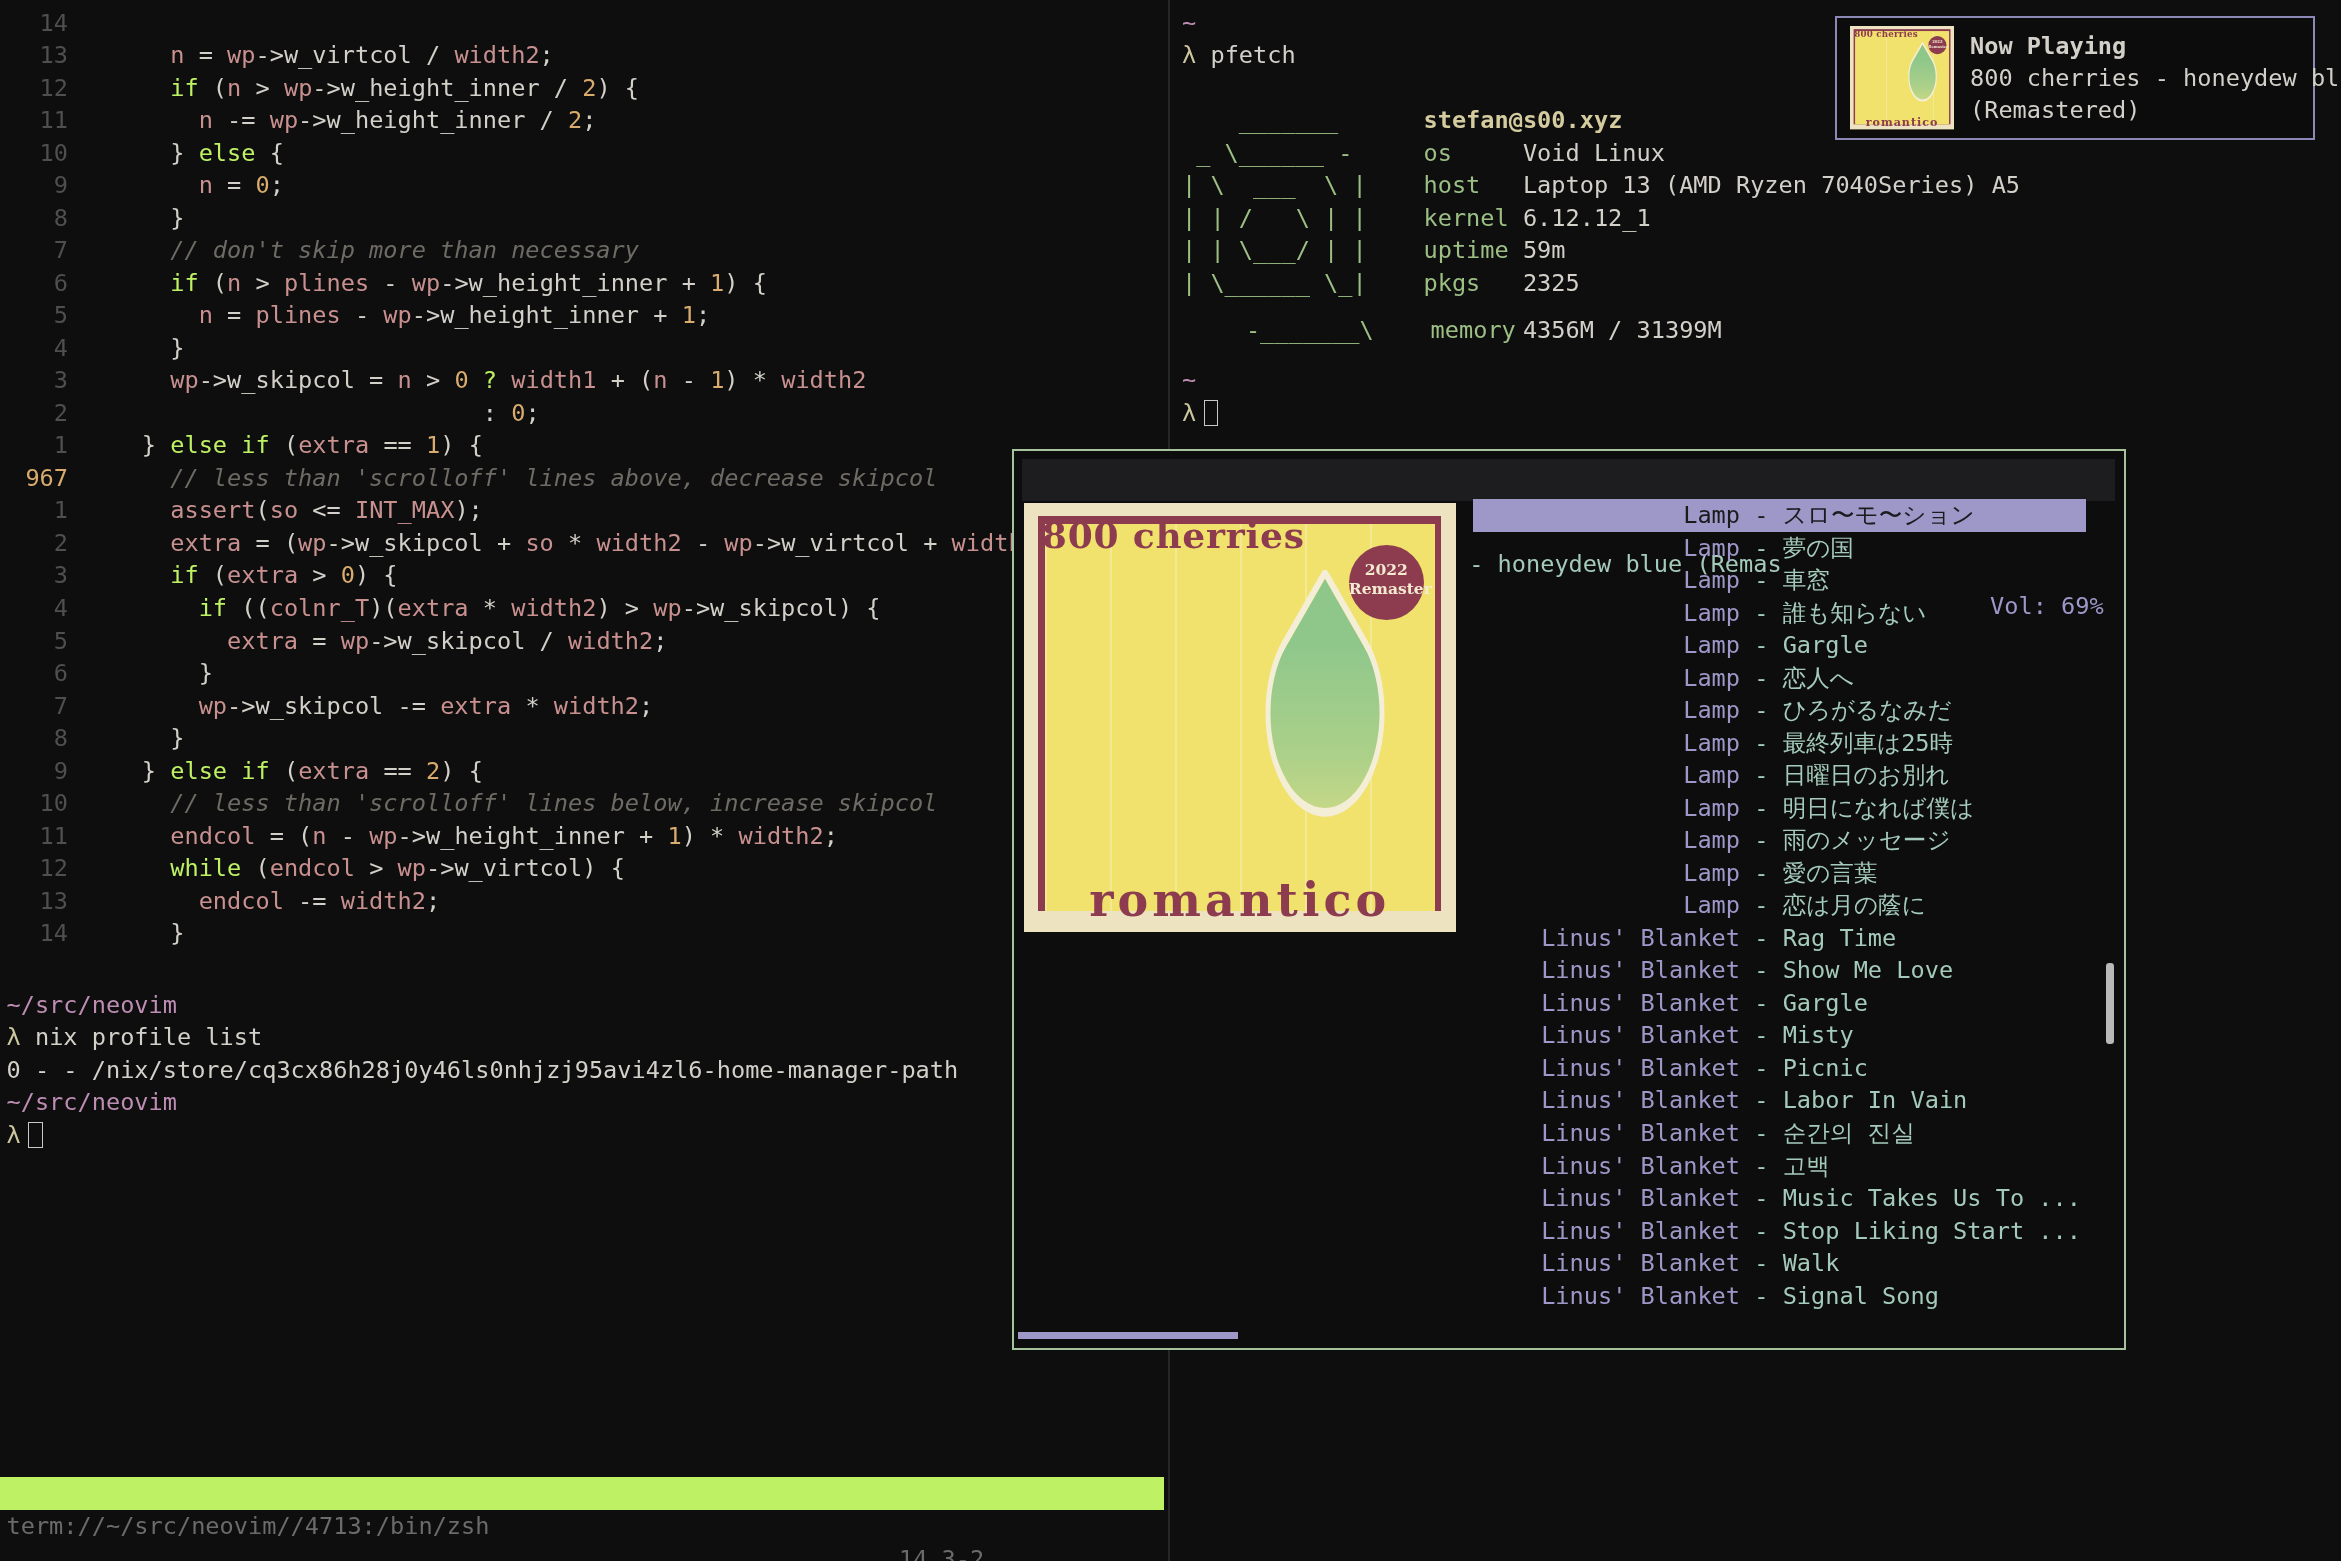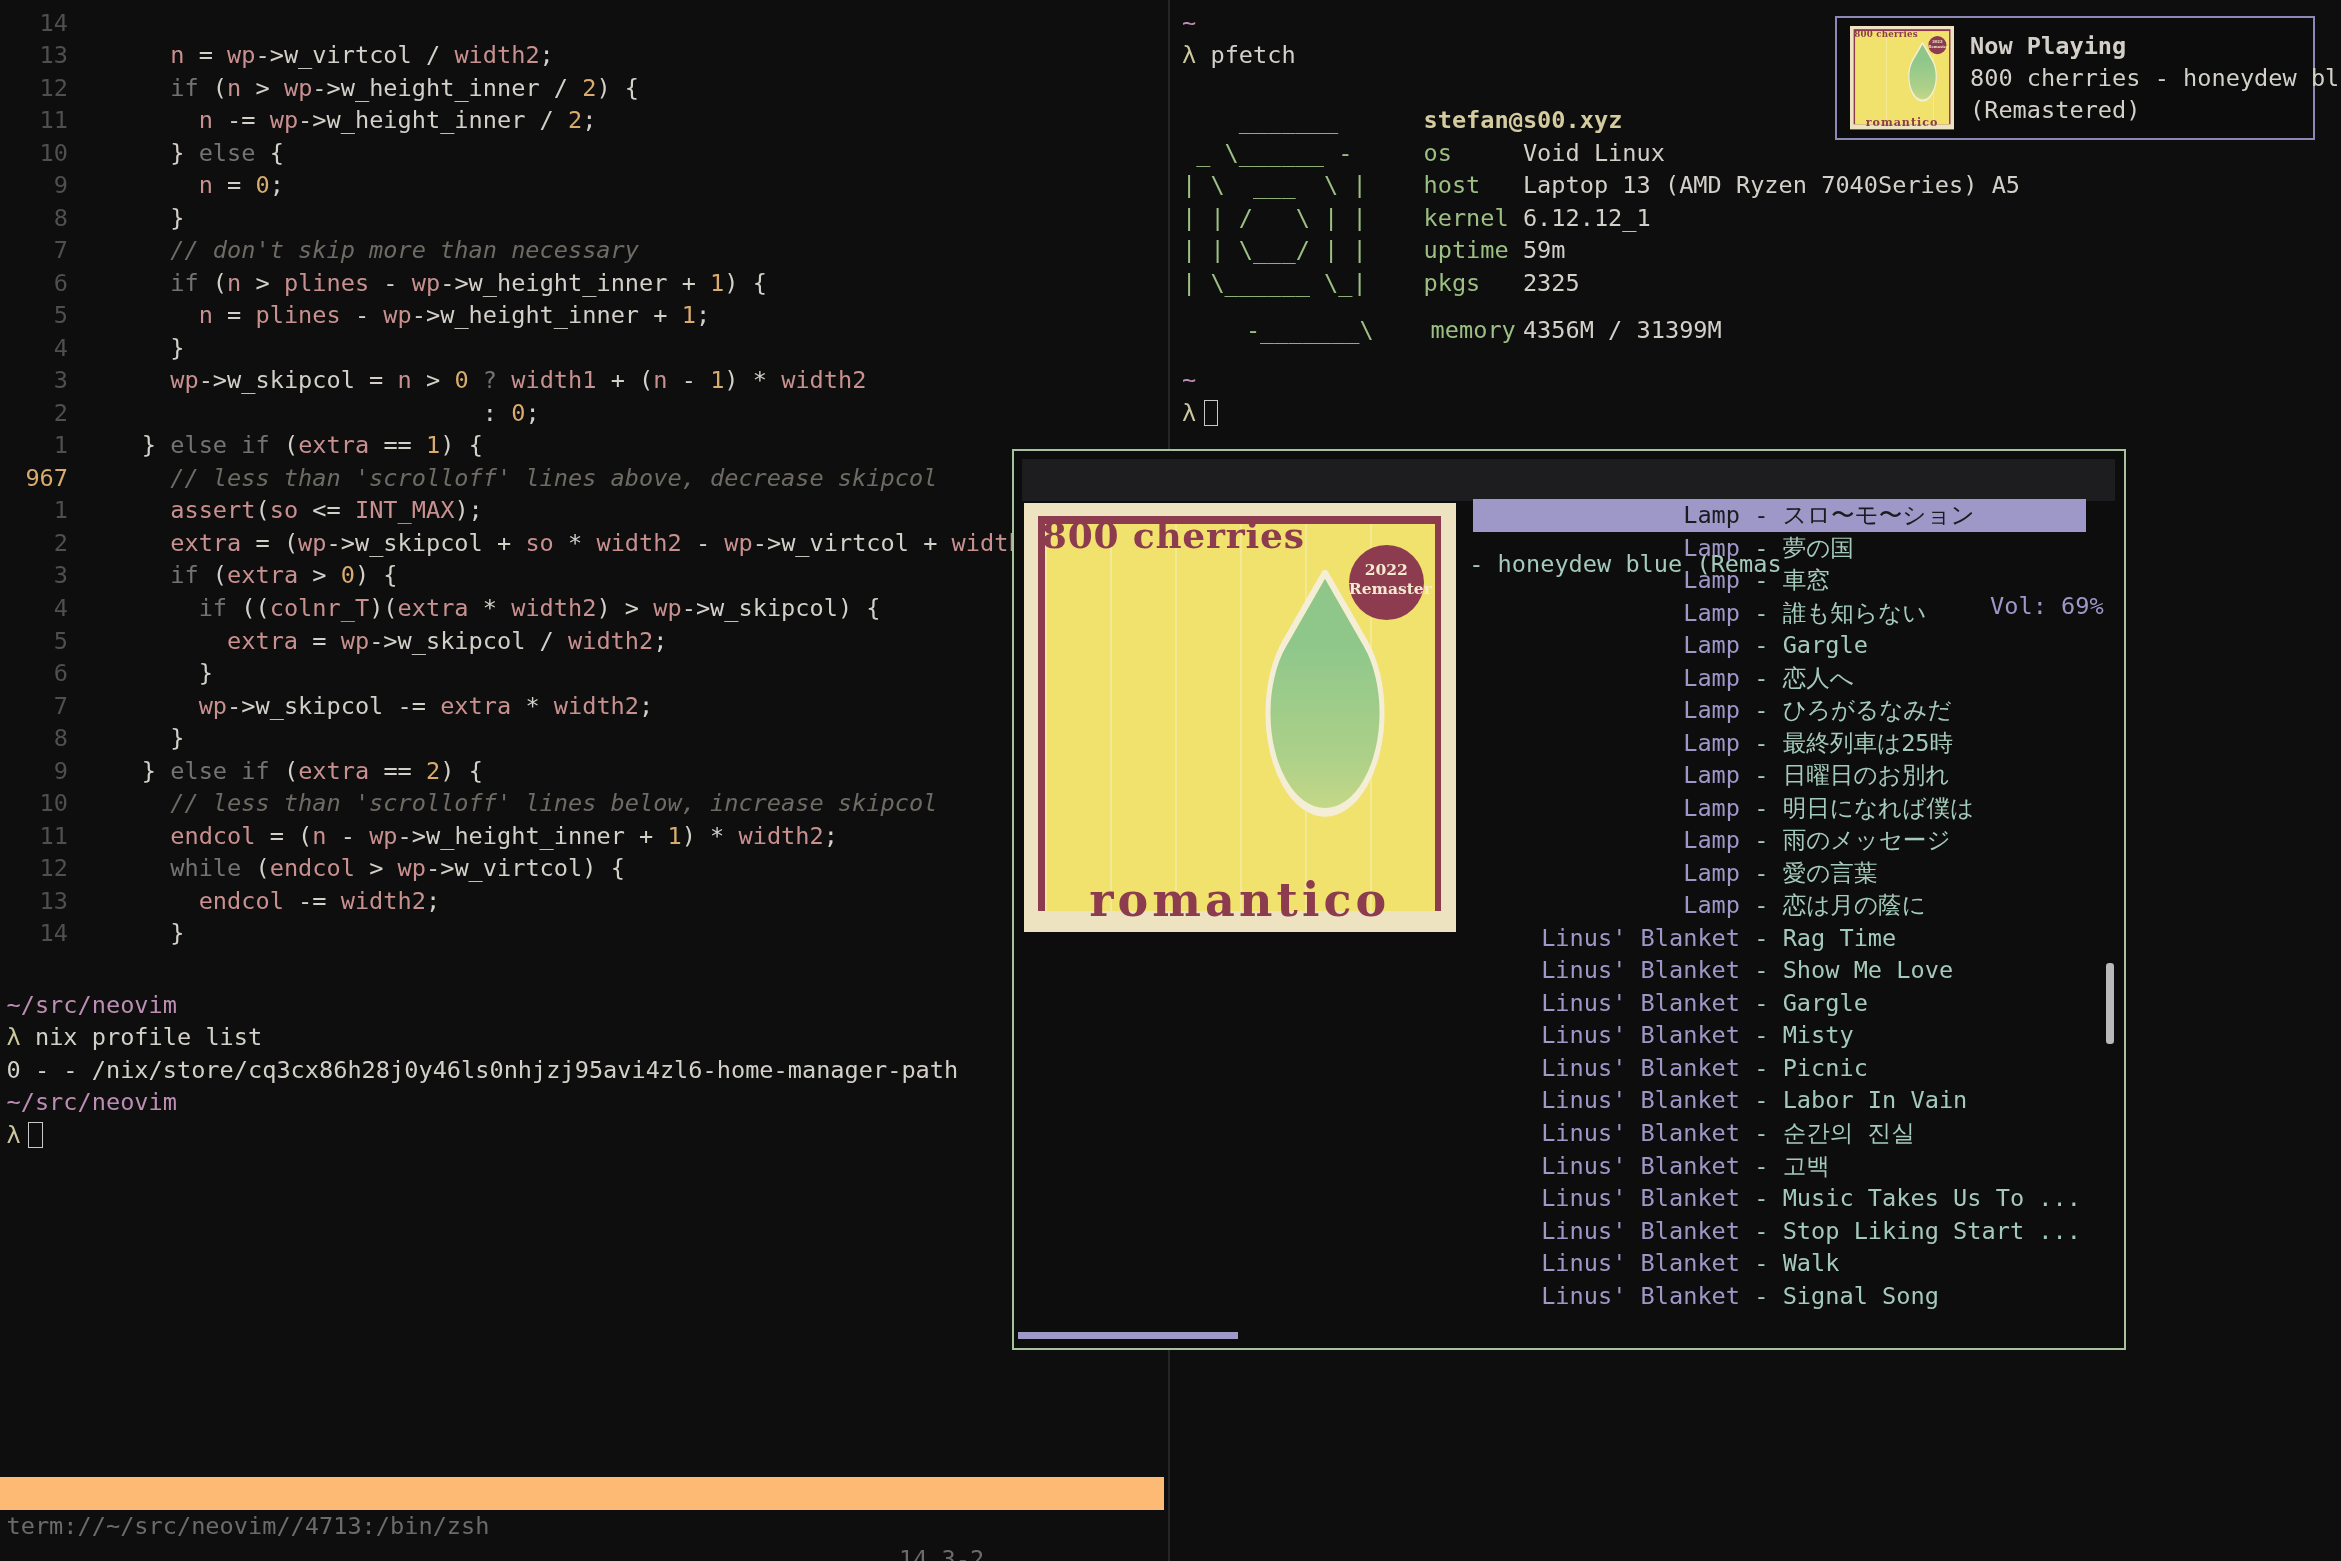--- a/index.html
+++ b/index.html
@@ -7,30 +7,30 @@
   body { font-family:"DejaVu Sans Mono", monospace; font-size:23.6px; color:#d3d0c9; }
   .row40 { position:absolute; height:33px; line-height:33px; white-space:pre; }
 
   
   #nvim-pane { position:absolute; left:0; top:0; width:1164px; height:1561px; }
   .crow { position:absolute; left:0; width:1164px; height:33px; line-height:33px; white-space:pre; }
   .crow .nr { position:absolute; left:0; top:0; width:68px; text-align:right; color:#4f4f4f; }
   .crow .nr.curnr { color:#d9ac6e; }
   .crow .ct { position:absolute; left:85px; top:0; white-space:pre; }
   .tok-c { color:#6e6a64; font-style:italic; }
-  .tok-k { color:#737373; }
+  .tok-k { color:#bef264; }
   .tok-i { color:#c99090; }
   .tok-n { color:#d9ac6e; }
   .tok-o { color:#d3d0c9; }
 
   .statusline { position:absolute; left:0; width:1164px; height:33px; line-height:33px; background:#1e1e1e; white-space:pre; }
   .statusline .sl-file { position:absolute; left:6.5px; }
   #statusline-active { top:950px; color:#a39d90; }
   #statusline-active .sl-ruler { position:absolute; left:903px; }
-  #statusline-term { top:1477px; background:#fdba74; color:#6b6b6b; }
+  #statusline-term { top:1477px; background:#bef264; color:#6b6b6b; }
   #statusline-term .sl-ruler { position:absolute; left:899px; }
 
   .t-dir { color:#bd8db3; }
   .t-lambda { color:#cdc79e; }
   .t-out { color:#d3d0c9; }
   .cursor-hollow { display:inline-block; width:14.6px; height:26px; border:1.6px solid #c9c9c9; vertical-align:-4.9px; margin-left:7.3px; }
 
   #pane-divider { position:absolute; left:1168px; top:0; width:1.6px; height:1561px; background:#262626; }
 
   

